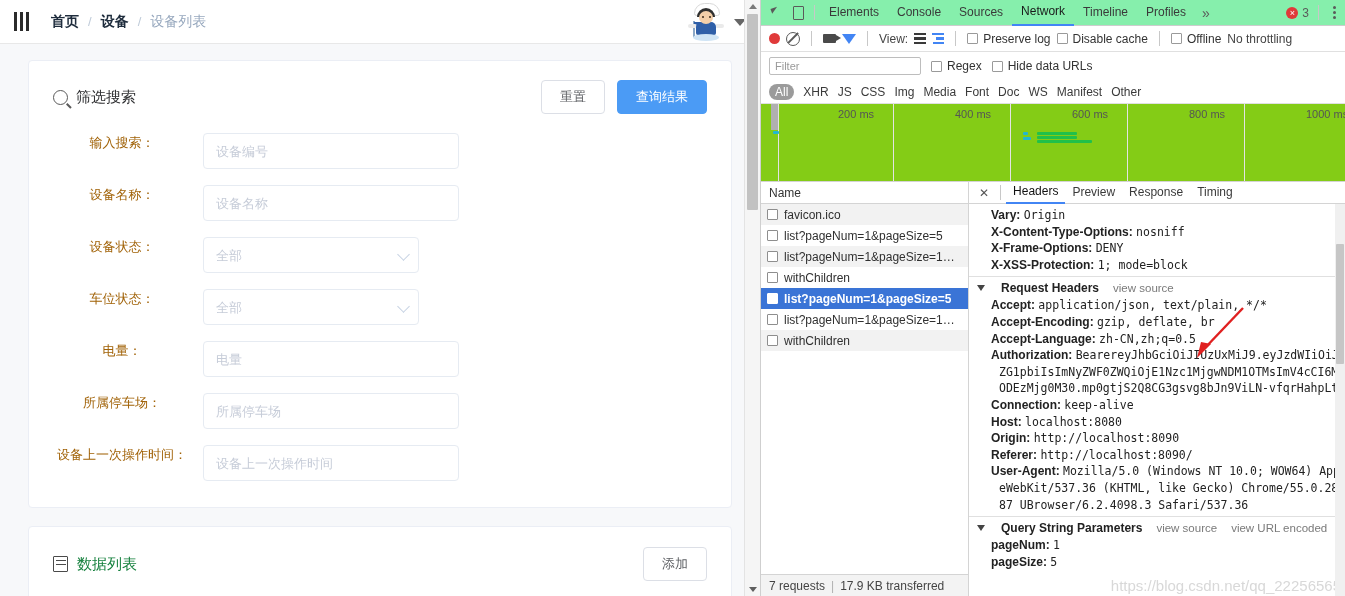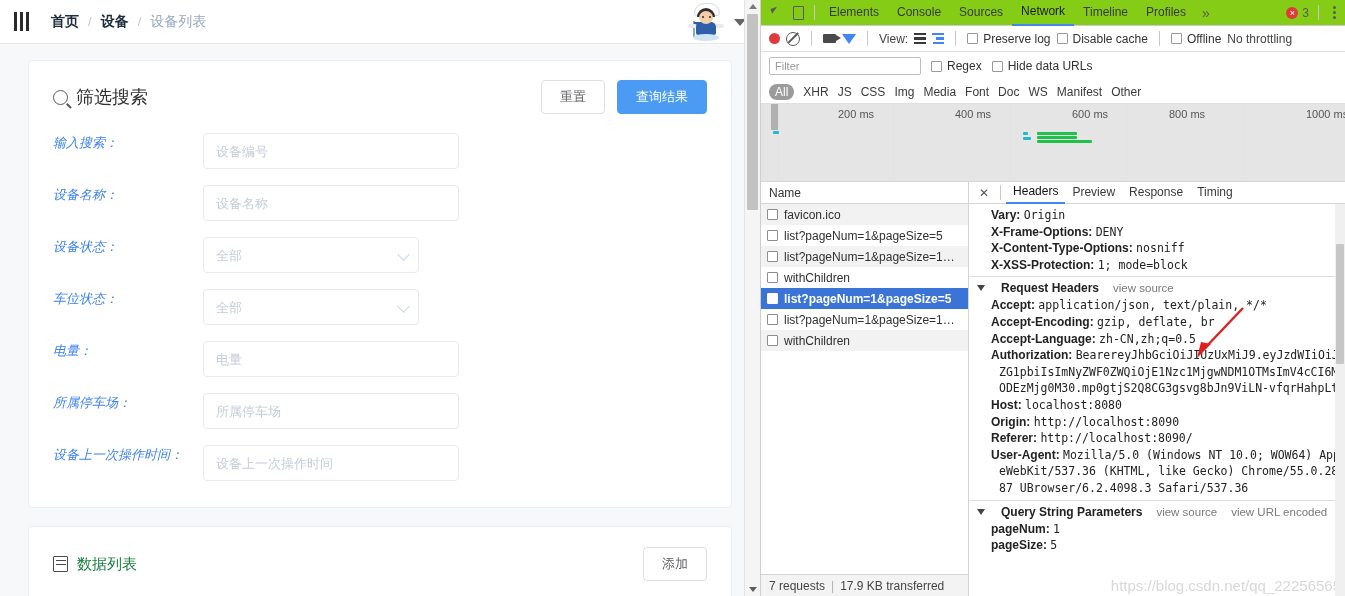--- a/index.html
+++ b/index.html
@@ -35,32 +35,32 @@
   .av-armL{left:4px;} .av-armR{right:4px;}
   .av-pole{position:absolute;left:9px;top:21px;width:2px;height:16px;background:#8aa7c6;}
   .av-flag{position:absolute;left:10px;top:22px;width:8px;height:5px;background:#2f5fa8;}
   .av-base{position:absolute;left:9px;top:34px;width:26px;height:7px;background:#cfe4f5;border-radius:50%;}
   .caret-dn{width:0;height:0;border-left:6px solid transparent;border-right:6px solid transparent;
             border-top:7px solid #666;cursor:pointer;}
 
   .card{background:#fff;border:1px solid #ebeef5;border-radius:4px;margin:16px 28px 0 28px;}
   .filter-card{padding:16px 24px 26px 24px;position:relative;}
   .filter-head{display:flex;align-items:center;justify-content:space-between;height:40px;}
-  .filter-title{display:flex;align-items:center;gap:8px;font-size:18px;color:#303133;}
+  .filter-title{display:flex;align-items:center;gap:8px;font-size:15px;color:#303133;}
   .mag{width:13px;height:13px;border:1.6px solid #5a5a5a;border-radius:50%;position:relative;display:inline-block;}
   .mag::after{content:"";position:absolute;right:-5px;bottom:-3px;width:6px;height:1.6px;background:#5a5a5a;transform:rotate(45deg);}
   .filter-btns{display:flex;gap:12px;}
   .btn{height:34px;padding:0 18px;border-radius:4px;font-size:13px;cursor:pointer;
        display:flex;align-items:center;justify-content:center;box-sizing:border-box;}
   .btn-default{background:#fff;border:1px solid #dcdfe6;color:#606266;}
   .btn-primary{background:#4b9bf5;border:1px solid #4b9bf5;color:#fff;}
 
   .frow{display:flex;align-items:flex-start;margin-top:16px;}
-  .flabel{width:150px;text-align:left;padding-right:12px;font-size:13px;color:#3b82f6;
-          line-height:20px;box-sizing:border-box;font-style:italic;}
+  .flabel{width:150px;text-align:center;padding-right:12px;font-size:13px;color:#a16207;
+          line-height:20px;box-sizing:border-box;}
   .fctl{width:202px;}
   .fctl.wide{width:256px;}
   .inp{width:100%;height:36px;border:1px solid #e6ebf2;border-radius:4px;background:#fff;
        box-sizing:border-box;padding:0 12px;font-size:13px;color:#444;
        font-family:"Liberation Sans","DejaVu Sans",sans-serif;outline:none;}
   .inp::placeholder{color:#c6ccd8;}
   .sel{position:relative;}
   .sel .inp{padding-right:30px;cursor:pointer;}
   .chev{position:absolute;right:11px;top:13px;width:8px;height:8px;border-right:1.6px solid #c6d2e3;
         border-bottom:1.6px solid #c6d2e3;transform:rotate(45deg);pointer-events:none;}
@@ -77,21 +77,21 @@
   .web-sb .thumb{position:absolute;top:14px;left:2px;width:11px;height:196px;background:#c2c2c2;border-radius:1px;}
   .sb-arrow{position:absolute;left:4px;width:0;height:0;border-left:4px solid transparent;border-right:4px solid transparent;}
   .sb-up{top:4px;border-bottom:5px solid #7a7a7a;}
   .sb-dn{bottom:4px;border-top:5px solid #5f5f5f;}
 
   
   .dev{width:585px;height:596px;background:#fff;border-left:1px solid #cfcfcf;
        display:flex;flex-direction:column;font-size:12px;color:#303030;box-sizing:border-box;}
 
   .dev-tabbar{height:26px;display:flex;align-items:center;border-bottom:1px solid #cdcdcd;
-              background:#84cc16;padding-left:4px;box-sizing:border-box;flex:0 0 26px;}
+              background:#86efac;padding-left:4px;box-sizing:border-box;flex:0 0 26px;}
   .dev-ico{width:22px;height:24px;display:flex;align-items:center;justify-content:center;cursor:pointer;}
   .cursor-ic{position:relative;width:10px;height:12px;}
   .cursor-ic::before{content:"";position:absolute;left:0;top:0;border-left:7px solid #5a5a5a;
                      border-bottom:5px solid transparent;border-right:4px solid transparent;height:0;width:0;
                      transform:rotate(-20deg);}
   .device-ic{width:9px;height:12px;border:1.4px solid #5a5a5a;border-radius:1px;}
   .dev-sep{width:1px;height:15px;background:#c8c8c8;margin:0 5px;}
   .dev-tab{padding:0 9px;line-height:25px;height:25px;color:#3a3a3a;cursor:pointer;white-space:nowrap;}
   .dev-tab.active{color:#1a1a1a;border-bottom:2px solid #4285f4;}
   .dev-more{padding:0 7px;color:#5a5a5a;cursor:pointer;font-size:14px;}
@@ -129,21 +129,21 @@
               font-size:11px;color:#333;outline:none;box-sizing:border-box;
               font-family:"Liberation Sans","DejaVu Sans",sans-serif;background:#fff;}
   .filter-inp::placeholder{color:#9a9a9a;}
 
   .dev-types{height:24px;display:flex;align-items:center;gap:9px;padding:0 8px;
              border-bottom:1px solid #e0e0e0;box-sizing:border-box;flex:0 0 24px;}
   .ftype{color:#3a3a3a;cursor:pointer;white-space:nowrap;}
   .ftype.active{background:#9b9b9b;color:#fff;border-radius:9px;padding:1px 6px;}
 
   .dev-timeline{height:78px;position:relative;border-bottom:1px solid #d4d4d4;flex:0 0 78px;
-                background:#e5e5e5;box-sizing:border-box;overflow:hidden;}
+                background:#84cc16;box-sizing:border-box;overflow:hidden;}
   .tl-handle{position:absolute;left:10px;top:0;width:7px;height:26px;background:#b0b0b0;}
   .tl-col{position:absolute;top:0;bottom:0;border-left:1px solid #e3e3e3;}
   .tl-lab{position:absolute;top:4px;font-size:11px;color:#555;white-space:nowrap;}
   .tl-bar{position:absolute;height:3px;border-radius:1px;}
 
   .dev-body{flex:1;display:flex;min-height:0;}
   .req-pane{width:208px;display:flex;flex-direction:column;border-right:1px solid #d4d4d4;box-sizing:border-box;}
   .req-head{height:22px;display:flex;align-items:center;padding:0 8px;border-bottom:1px solid #d4d4d4;
             color:#333;box-sizing:border-box;flex:0 0 22px;}
   .req-list{flex:1;overflow:hidden;background:#fff;}
@@ -397,21 +397,21 @@
     <div class="dev-timeline">
       <div class="tl-handle"></div>
       <div class="tl-col" style="left:17px"></div>
       <div class="tl-col" style="left:132px"></div>
       <div class="tl-col" style="left:249px"></div>
       <div class="tl-col" style="left:366px"></div>
       <div class="tl-col" style="left:483px"></div>
       <span class="tl-lab" style="left:77px">200 ms</span>
       <span class="tl-lab" style="left:194px">400 ms</span>
       <span class="tl-lab" style="left:311px">600 ms</span>
-      <span class="tl-lab" style="left:408px">800 ms</span>
+      <span class="tl-lab" style="left:428px">800 ms</span>
       <span class="tl-lab" style="left:545px">1000 ms</span>
       <div class="tl-bar" style="left:12px;top:27px;width:6px;background:#22b8cf"></div>
       <div class="tl-bar" style="left:262px;top:28px;width:5px;background:#22b8cf"></div>
       <div class="tl-bar" style="left:262px;top:33px;width:8px;background:#22b8cf"></div>
       <div class="tl-bar" style="left:276px;top:28px;width:40px;background:#21c04a"></div>
       <div class="tl-bar" style="left:276px;top:32px;width:40px;background:#21c04a"></div>
       <div class="tl-bar" style="left:276px;top:36px;width:55px;background:#21c04a"></div>
     </div>
 
     <div class="dev-body">
@@ -464,26 +464,26 @@
           <span class="det-tab">Response</span>
           <span class="det-tab">Timing</span>
         </div>
 
         <div class="det-scroll">
           <div class="hdr-line">
             <span class="hk">Vary:</span>
             <span class="hv">Origin</span>
           </div>
           <div class="hdr-line">
+            <span class="hk">X-Content-Type-Options:</span>
+            <span class="hv">nosniff</span>
+          </div>
+          <div class="hdr-line">
             <span class="hk">X-Frame-Options:</span>
             <span class="hv">DENY</span>
-          </div>
-          <div class="hdr-line">
-            <span class="hk">X-Content-Type-Options:</span>
-            <span class="hv">nosniff</span>
           </div>
           <div class="hdr-line">
             <span class="hk">X-XSS-Protection:</span>
             <span class="hv">1; mode=block</span>
           </div>
 
           <div class="sec-head">
             <span class="sec-tri"></span>
             <span class="sec-title">Request Headers</span>
             <span class="sec-link">view source</span>
@@ -501,20 +501,24 @@
             <span class="hk">Accept-Language:</span>
             <span class="hv">zh-CN,zh;q=0.5</span>
           </div>
           <div class="hdr-line">
             <span class="hk">Authorization:</span>
             <span class="hv">BearereyJhbGciOiJIUzUxMiJ9.eyJzdWIiOiJh</span>
           </div>
           <div class="hcont">ZG1pbiIsImNyZWF0ZWQiOjE1Nzc1MjgwNDM1OTMsImV4cCI6MTU3</div>
           <div class="hcont">ODEzMjg0M30.mp0gtjS2Q8CG3gsvg8bJn9ViLN-vfqrHahpLtpqa</div>
 
+          <div class="hdr-line">
+            <span class="hk">Connection:</span>
+            <span class="hv">keep-alive</span>
+          </div>
           <div class="hdr-line">
             <span class="hk">Host:</span>
             <span class="hv">localhost:8080</span>
           </div>
           <div class="hdr-line">
             <span class="hk">Origin:</span>
             <span class="hv">http://localhost:8090</span>
           </div>
           <div class="hdr-line">
             <span class="hk">Referer:</span>

